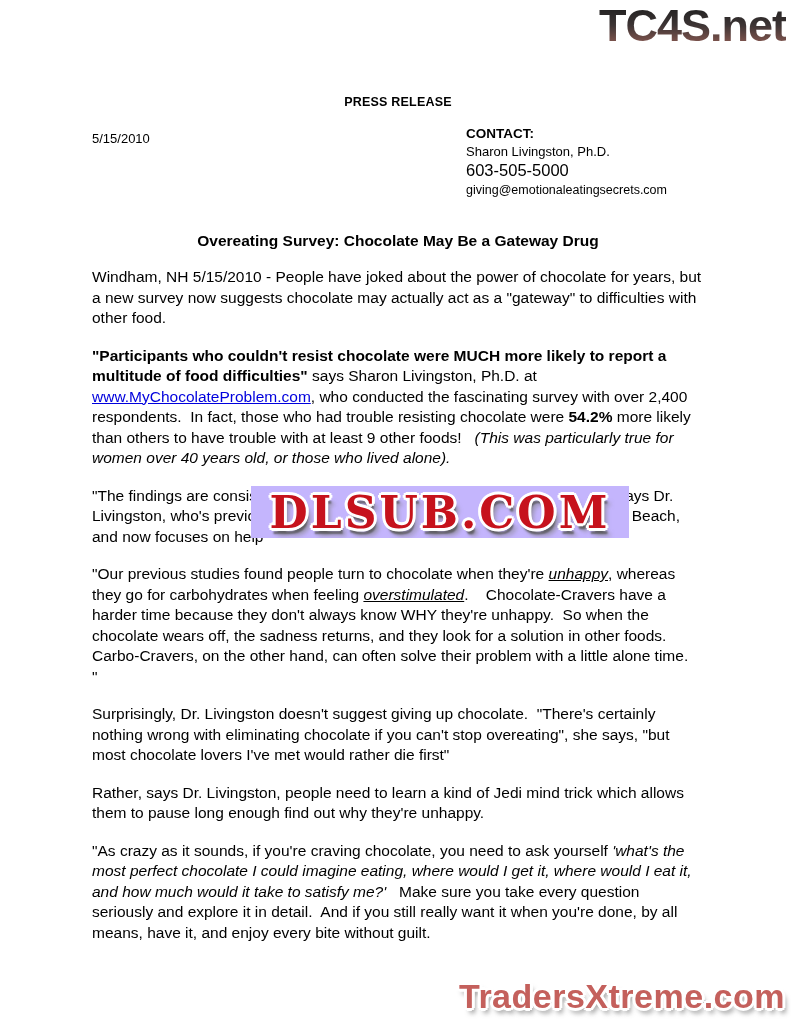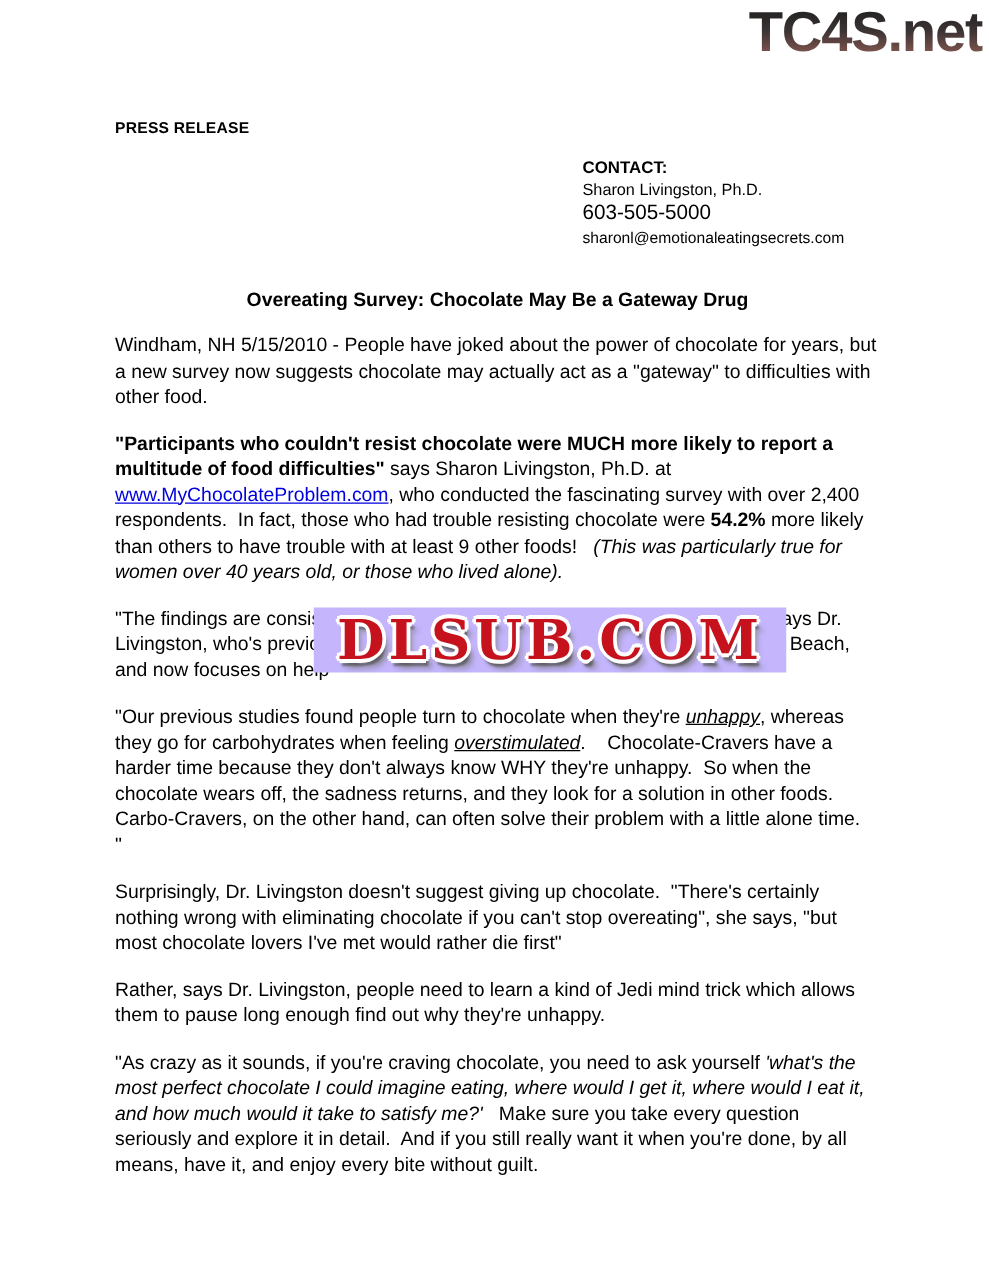--- a/index.html
+++ b/index.html
@@ -19,21 +19,21 @@
     font-size:45px; font-weight:bold; letter-spacing:-1px;
     background:linear-gradient(to bottom, var(--tc4s-top) 10%, #3c3434 48%, var(--tc4s-bottom) 88%, #a3756a 100%);
     -webkit-background-clip:text; background-clip:text;
     -webkit-text-fill-color:transparent; color:transparent;
   }
 
   
   .content { position:absolute; left:92px; top:0; width:612px; }
 
   .press-release-heading {
-    margin-top:95px; text-align:left;
+    margin-top:95px; text-align:center;
     font-weight:bold; font-size:12.5px; letter-spacing:0.2px;
   }
 
   .header-row { display:flex; margin-top:17px; }
   .release-col { width:374px; font-size:13.5px; }
   .release-line { font-weight:bold; }
   .ul { text-decoration:underline; }
   .b  { font-weight:bold; }
   .i  { font-style:italic; }
   .iu { font-style:italic; text-decoration:underline; }
@@ -88,26 +88,27 @@
 <div class="page">
 
   <div class="tc4s">TC4S.net</div>
 
   <div class="content">
 
     <div class="press-release-heading">PRESS RELEASE</div>
 
     <div class="header-row">
       <div class="release-col">
+        <div class="release-date">5/15/2010</div>
       </div>
       <div class="contact-col">
         <div class="contact-label">CONTACT:</div>
         <div class="contact-name">Sharon Livingston, Ph.D.</div>
         <div class="contact-phone">603-505-5000</div>
-        <div class="contact-email">sharonl@emotionaleatingsecrets.com</div>
+        <div class="contact-email">giving@emotionaleatingsecrets.com</div>
       </div>
     </div>
 
     <h1 class="title">Overeating Survey: Chocolate May Be a Gateway Drug</h1>
 
     <div class="paras">
         <p><span class="">Windham, NH 5/15/2010 - People have joked about the power of chocolate for years, but a new survey now suggests chocolate may actually act as a "gateway" to difficulties with other food.</span></p>
         <p><span class="b">"Participants who couldn't resist chocolate were MUCH more likely to report a multitude of food difficulties"</span><span class=""> says Sharon Livingston, Ph.D. at </span><a href="#" class="link">www.MyChocolateProblem.com</a><span class="">, who conducted the fascinating survey with over 2,400 respondents.  In fact, those who had trouble resisting chocolate were </span><span class="b">54.2%</span><span class=""> more likely than others to have trouble with at least 9 other foods!   </span><span class="i">(This was particularly true for women over 40 years old, or those who lived alone).</span></p>
         <p><span class="">"The findings are consistent with what we know about emotional overeating" says Dr. Livingston, who's previously consulted for Weight Watchers, Atkins, and South Beach, and now focuses on help</span></p>
         <p><span class="">"Our previous studies found people turn to chocolate when they're </span><span class="iu">unhappy</span><span class="">, whereas they go for carbohydrates when feeling </span><span class="iu">overstimulated</span><span class="">.    Chocolate-Cravers have a harder time because they don't always know WHY they're unhappy.  So when the chocolate wears off, the sadness returns, and they look for a solution in other foods. Carbo-Cravers, on the other hand, can often solve their problem with a little alone time. </span><br><span class="">"</span></p>
@@ -115,14 +116,15 @@
         <p><span class="">Rather, says Dr. Livingston, people need to learn a kind of Jedi mind trick which allows them to pause long enough find out why they're unhappy.</span></p>
         <p><span class="">"As crazy as it sounds, if you're craving chocolate, you need to ask yourself </span><span class="i">'what's the most perfect chocolate I could imagine eating, where would I get it, where would I eat it, and how much would it take to satisfy me?'</span><span class="">   Make sure you take every question seriously and explore it in detail.  And if you still really want it when you're done, by all means, have it, and enjoy every bite without guilt.</span></p>
       </div>
 
   </div>
 
   <div class="dlsub-box">
     <span class="dlsub-text">DLSUB.COM</span>
   </div>
 
+  <div class="traders">TradersXtreme.com</div>
 
 </div>
 
 </body></html>

